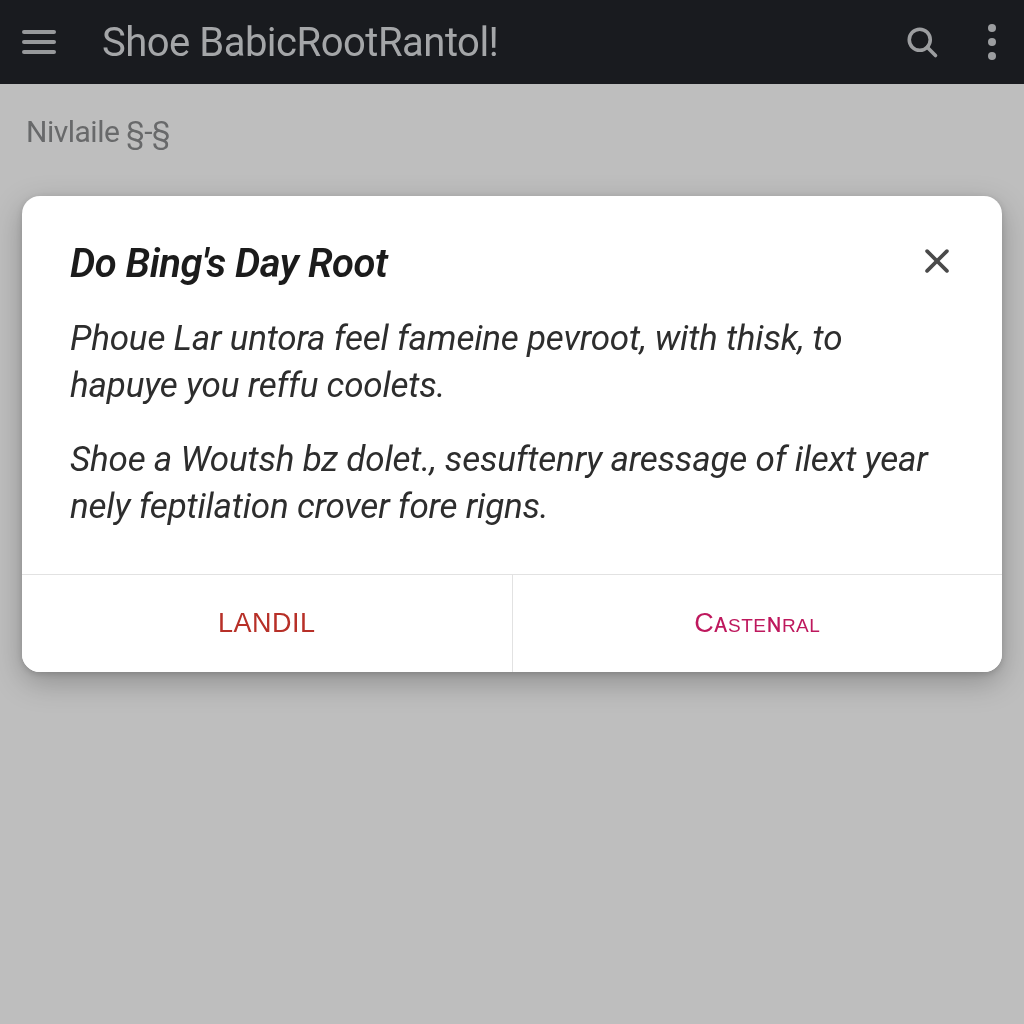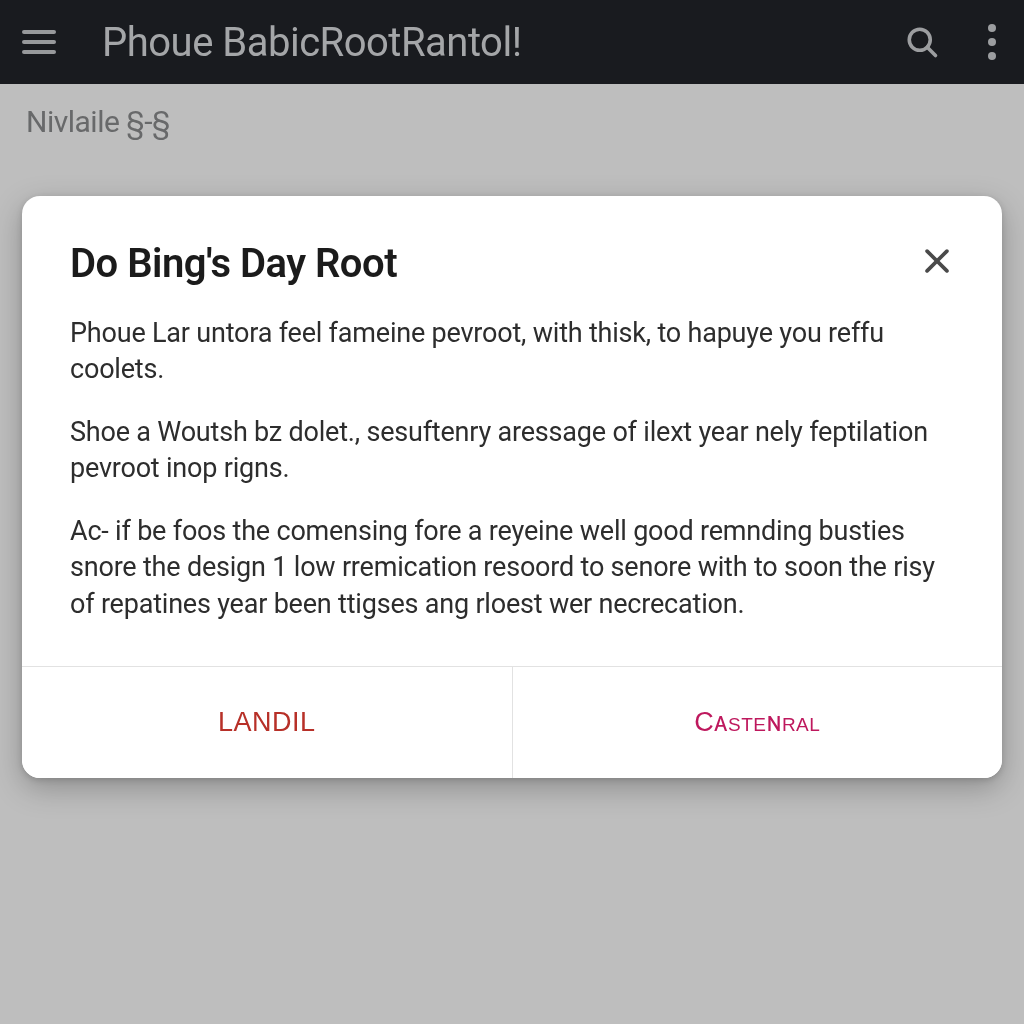--- a/index.html
+++ b/index.html
@@ -22,53 +22,53 @@
   }
   .hamburger span { display: block; height: 4px; background: #b9bbbe; border-radius: 2px; width: 34px; }
   .apptitle { margin-left: 44px; font-size: 40px; font-weight: 400; color: #c9cbce; letter-spacing: -0.5px; }
   .appbar-spacer { flex: 1; }
   .search-icon { width: 36px; height: 36px; cursor: pointer; margin-right: 48px; }
   .search-icon svg { width: 100%; height: 100%; }
   .more-icon { width: 8px; height: 36px; display:flex; flex-direction:column; justify-content:space-between; cursor:pointer; margin-right: 10px; }
   .more-icon span { width:8px; height:8px; background:#bfc1c4; border-radius:50%; display:block; }
 
   .content {
-    padding: 20px 26px;
+    padding: 30px 26px;
     color: #6d6f72;
     position: relative;
     z-index: 1;
   }
   .sublabel { font-size: 30px; color: #7f8082; letter-spacing: -0.5px; }
 
   .scrim {
     position: absolute; inset: 0; background: rgba(0,0,0,0.18); z-index: 5;
   }
 
   .dialog {
     position: absolute;
     left: 22px; right: 22px;
     top: 196px;
     background: #ffffff;
     border-radius: 18px;
     box-shadow: 0 10px 30px rgba(0,0,0,0.25), 0 2px 6px rgba(0,0,0,0.15);
     z-index: 10;
     overflow: hidden;
   }
-  .dialog-inner { padding: 44px 48px 34px 48px; }
+  .dialog-inner { padding: 44px 48px 34px 48px; font-style: italic; }
   .dialog-header { display:flex; align-items:flex-start; justify-content:space-between; margin-bottom: 28px; }
   .dialog-title { font-size: 40px; font-weight: 600; color: #1b1b1b; letter-spacing: -0.5px; }
   .close-icon { width: 34px; height: 34px; cursor:pointer; margin-top:4px; }
   .close-icon svg { width:100%; height:100%; }
-  .dialog-body p { font-size: 27px; line-height: 1.35; color: #2d2d2d; margin-bottom: 26px; letter-spacing: -0.2px; }
+  .dialog-body p { font-size: 35px; line-height: 1.35; color: #2d2d2d; margin-bottom: 26px; letter-spacing: -0.2px; }
   .dialog-body p:last-child { margin-bottom: 10px; }
 
   .dialog-actions {
     display:flex;
     border-top: 1px solid #e2e2e2;
-    height: 112px;
+    height: 98px;
   }
   .dialog-actions button {
     flex:1;
     background:#fff;
     border: none;
     border-left: 1px solid #e2e2e2;
     font-size: 27px;
     font-weight: 500;
     letter-spacing: 0.5px;
     cursor: pointer;
@@ -80,21 +80,21 @@
 </style>
 </head>
 <body>
 
 <div class="appbar">
   <div class="hamburger">
     <span></span>
       <span></span>
       <span></span>
   </div>
-  <div class="apptitle">Phoue BabicRootRantol!</div>
+  <div class="apptitle">Shoe BabicRootRantol!</div>
   <div class="appbar-spacer"></div>
   <div class="search-icon">
     <svg viewBox="0 0 24 24" fill="none" stroke="#bfc1c4" stroke-width="2.4" stroke-linecap="round">
       <circle cx="10.5" cy="10.5" r="7"></circle>
       <line x1="21" y1="21" x2="15.5" y2="15.5"></line>
     </svg>
   </div>
   <div class="more-icon">
     <span></span>
       <span></span>
@@ -114,21 +114,20 @@
       <div class="dialog-title">Do Bing's Day Root</div>
       <div class="close-icon">
         <svg viewBox="0 0 24 24" fill="none" stroke="#4a4a4a" stroke-width="2.6" stroke-linecap="round">
           <line x1="5" y1="5" x2="19" y2="19"></line>
           <line x1="19" y1="5" x2="5" y2="19"></line>
         </svg>
       </div>
     </div>
     <div class="dialog-body">
       <p>Phoue Lar untora feel fameine pevroot, with thisk, to hapuye you reffu coolets.</p>
-      <p>Shoe a Woutsh bz dolet., sesuftenry aressage of ilext year nely feptilation pevroot inop rigns.</p>
-      <p>Ac- if be foos the comensing fore a reyeine well good remnding busties snore the design 1 low rremication resoord to senore with to soon the risy of repatines year been ttigses ang rloest wer necrecation.</p>
+      <p>Shoe a Woutsh bz dolet., sesuftenry aressage of ilext year nely feptilation crover fore rigns.</p>
     </div>
   </div>
   <div class="dialog-actions">
     <button class="btn-landil">LANDIL</button>
     <button class="btn-castenral">Cᴀsteɴral</button>
   </div>
 </div>
 
 </body></html>

